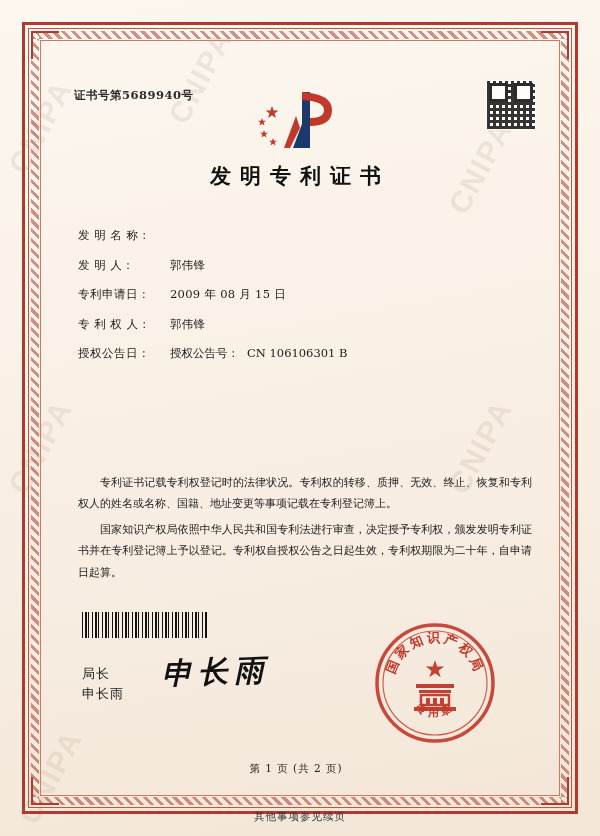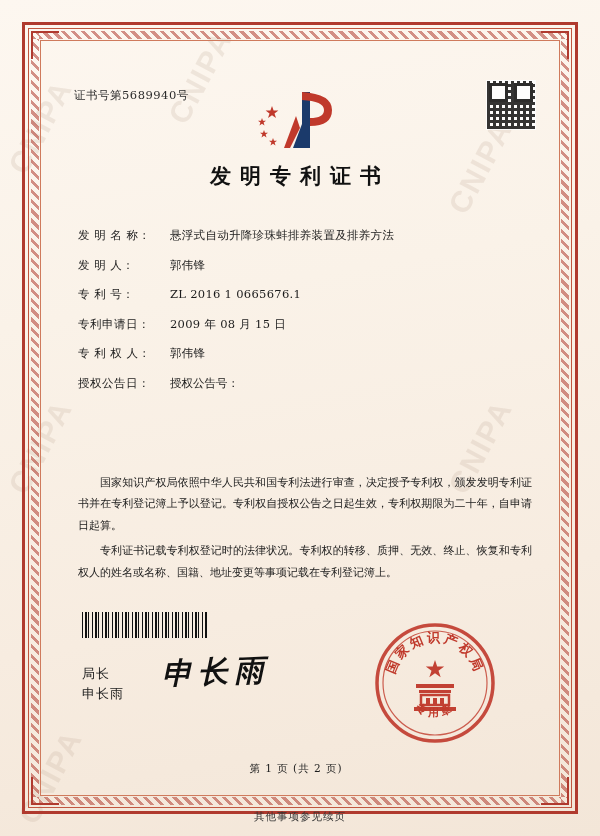--- a/index.html
+++ b/index.html
@@ -90,20 +90,21 @@
     left: 52px; top: 52px; right: 52px; bottom: 52px;
   }
 
   .cert-number {
     position: absolute;
     left: 22px;
     top: 36px;
     font-size: 11.5px;
     color: #2b2b2b;
     letter-spacing: 0.5px;
+    font-weight: bold;
   }
 
   .qr {
     position: absolute;
     right: 12px;
     top: 28px;
     width: 48px;
     height: 48px;
     background-color: #ffffff;
     background-image:
@@ -301,54 +302,50 @@
         </g>
       </svg>
     </div>
 
     <div class="title">发明专利证书</div>
 
     <div class="fields">
 
       <div class="field">
         <span class="lbl">发 明 名 称：</span>
-        <span class="val">悬浮式自动升降珍珠蚌排养装置及排养方法</span>
       </div>
 
       <div class="field">
         <span class="lbl">发 明 人：</span>
         <span class="val">郭伟锋</span>
       </div>
 
-      <div class="field">
-        <span class="lbl">专 利 号：</span>
-        <span class="val">ZL 2016 1 0665676.1</span>
-      </div>
 
       <div class="field">
         <span class="lbl">专利申请日：</span>
         <span class="val">2009 年 08 月 15 日</span>
       </div>
 
       <div class="field">
         <span class="lbl">专 利 权 人：</span>
         <span class="val">郭伟锋</span>
       </div>
 
 
       <div class="field dual">
         <span class="lbl">授权公告日：</span>
         <span class="lbl2">授权公告号：</span>
+        <span class="val2">CN 106106301 B</span>
       </div>
 
     </div>
 
     <div class="paras">
+      <p>专利证书记载专利权登记时的法律状况。专利权的转移、质押、无效、终止、恢复和专利权人的姓名或名称、国籍、地址变更等事项记载在专利登记簿上。</p>
       <p>国家知识产权局依照中华人民共和国专利法进行审查，决定授予专利权，颁发发明专利证书并在专利登记簿上予以登记。专利权自授权公告之日起生效，专利权期限为二十年，自申请日起算。</p>
-      <p>专利证书记载专利权登记时的法律状况。专利权的转移、质押、无效、终止、恢复和专利权人的姓名或名称、国籍、地址变更等事项记载在专利登记簿上。</p>
     </div>
 
     <div class="barcode"></div>
 
     <div class="sign-block">
       <div>局长</div>
       <div>申长雨</div>
     </div>
 
     <div class="handwriting">申长雨</div>

